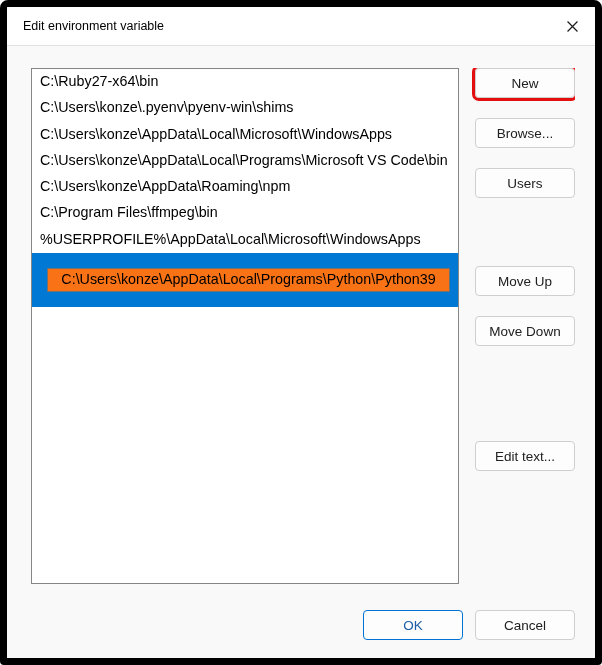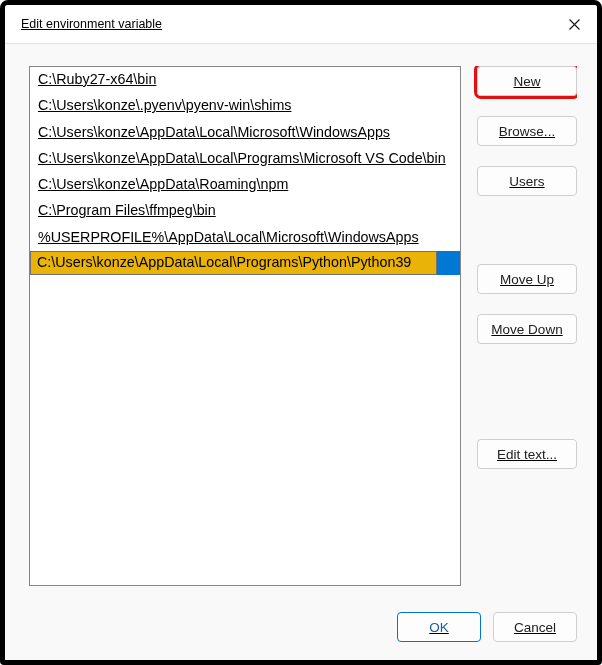--- a/index.html
+++ b/index.html
@@ -12,26 +12,25 @@
       font-size: 12px;
       background: #ffffff;
       width: 602px;
       height: 665px;
       overflow: hidden;
     }
     .window {
       width: 602px;
       height: 665px;
       background: #ffffff;
-      border: 5px solid #000000;
+      border: 7px solid #000000;
       border-radius: 8px 8px 4px 4px;
       overflow: hidden;
       display: flex;
       flex-direction: column;
-      text-decoration: underline;
     }
     .titlebar {
       height: 38px;
       display: flex;
       align-items: center;
       padding: 0 10px 0 16px;
       background: #ffffff;
     }
     .titlebar-title {
       flex: 1;
@@ -85,28 +84,29 @@
     }
     .list-item.selected {
       background: #0078d4;
       position: relative;
       padding: 0;
     }
     .list-item.selected .editing-input {
       position: relative;
       z-index: 2;
       width: calc(100% - 23px);
-      background: #eab308;
+      background: #f97316;
       border: 1px solid #707070;
       padding: 1px 6px 2px 6px;
       font-family: inherit;
       font-size: 14.3px;
       line-height: 1.35;
       outline: none;
-      margin: 0;
+      margin: 15px;
+      text-align: center;
     }
     .side-buttons {
       width: 100px;
       display: flex;
       flex-direction: column;
       gap: 20px;
     }
     .btn {
       height: 30px;
       background: #fdfdfd;
@@ -126,21 +126,21 @@
       outline-offset: 0px;
       text-align: center;
     }
     .footer {
       display: flex;
       justify-content: flex-end;
       gap: 12px;
       padding-top: 26px;
     }
     .footer .btn {
-      width: 84px;
+      width: 100px;
     }
     .ok-btn {
       border: 1px solid #0272d3;
       color: #1a5da5;
     }
     .spacer-sm { height: 28px; }
     .spacer-lg { height: 55px; }
   </style>
 </head>
 <body>

